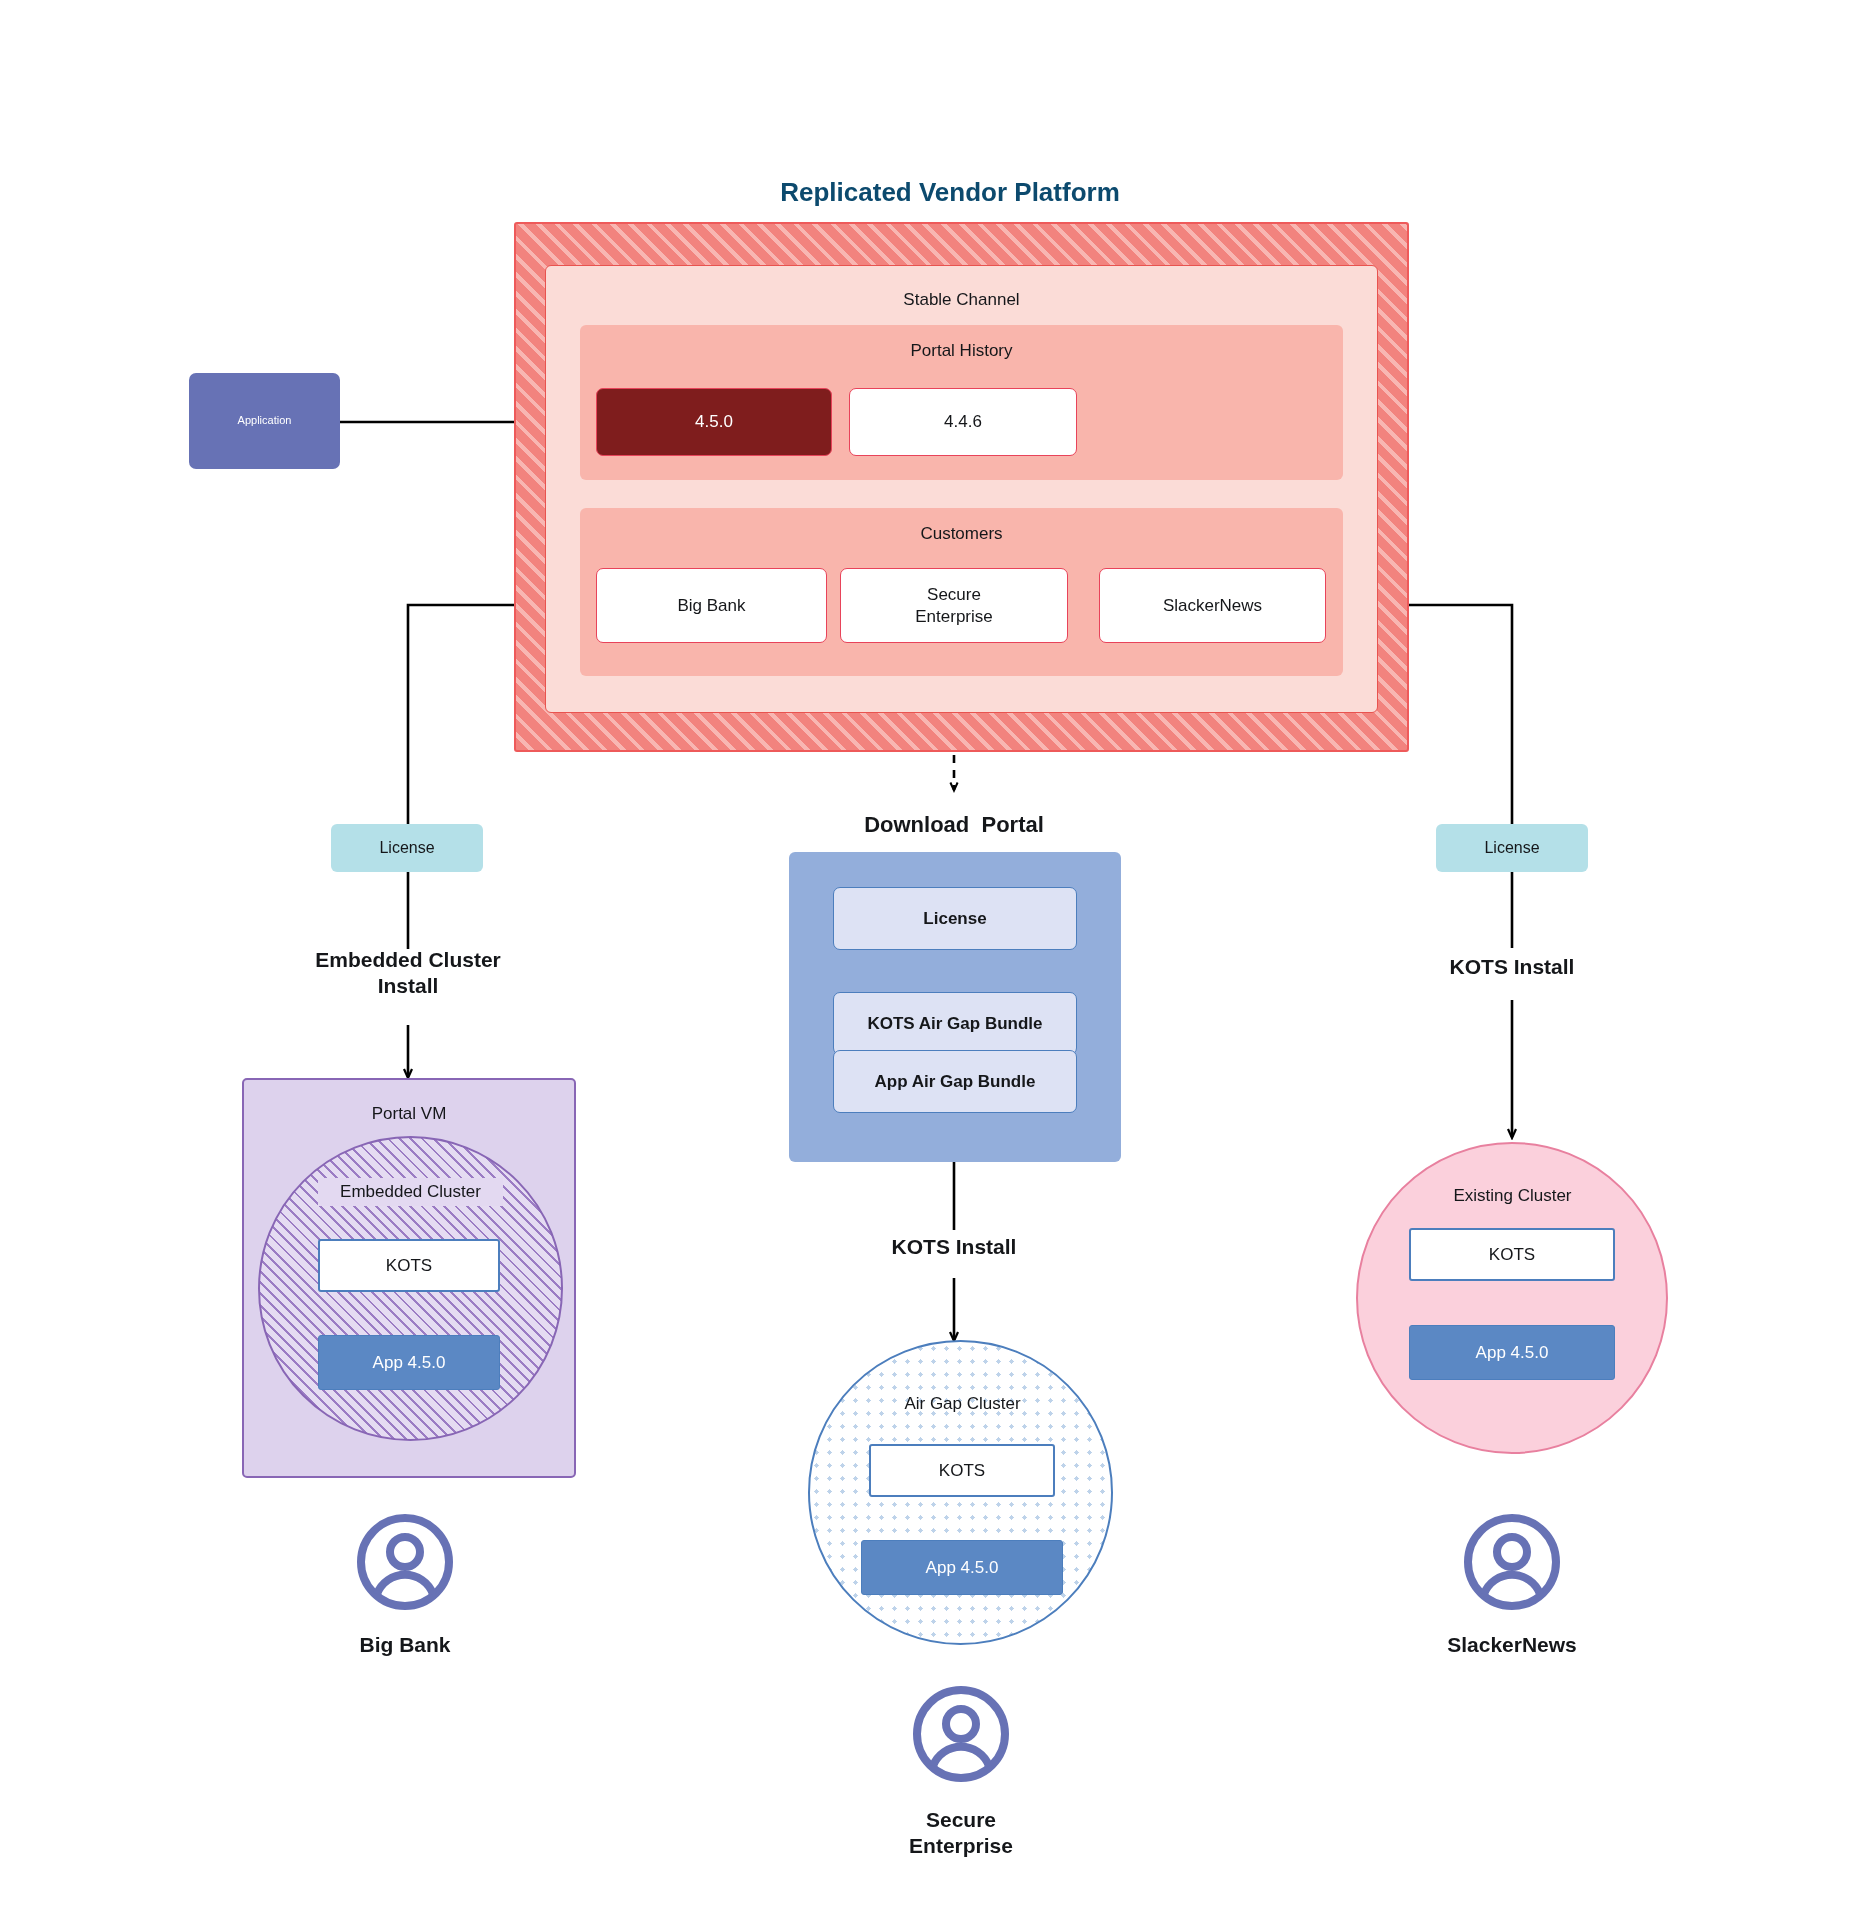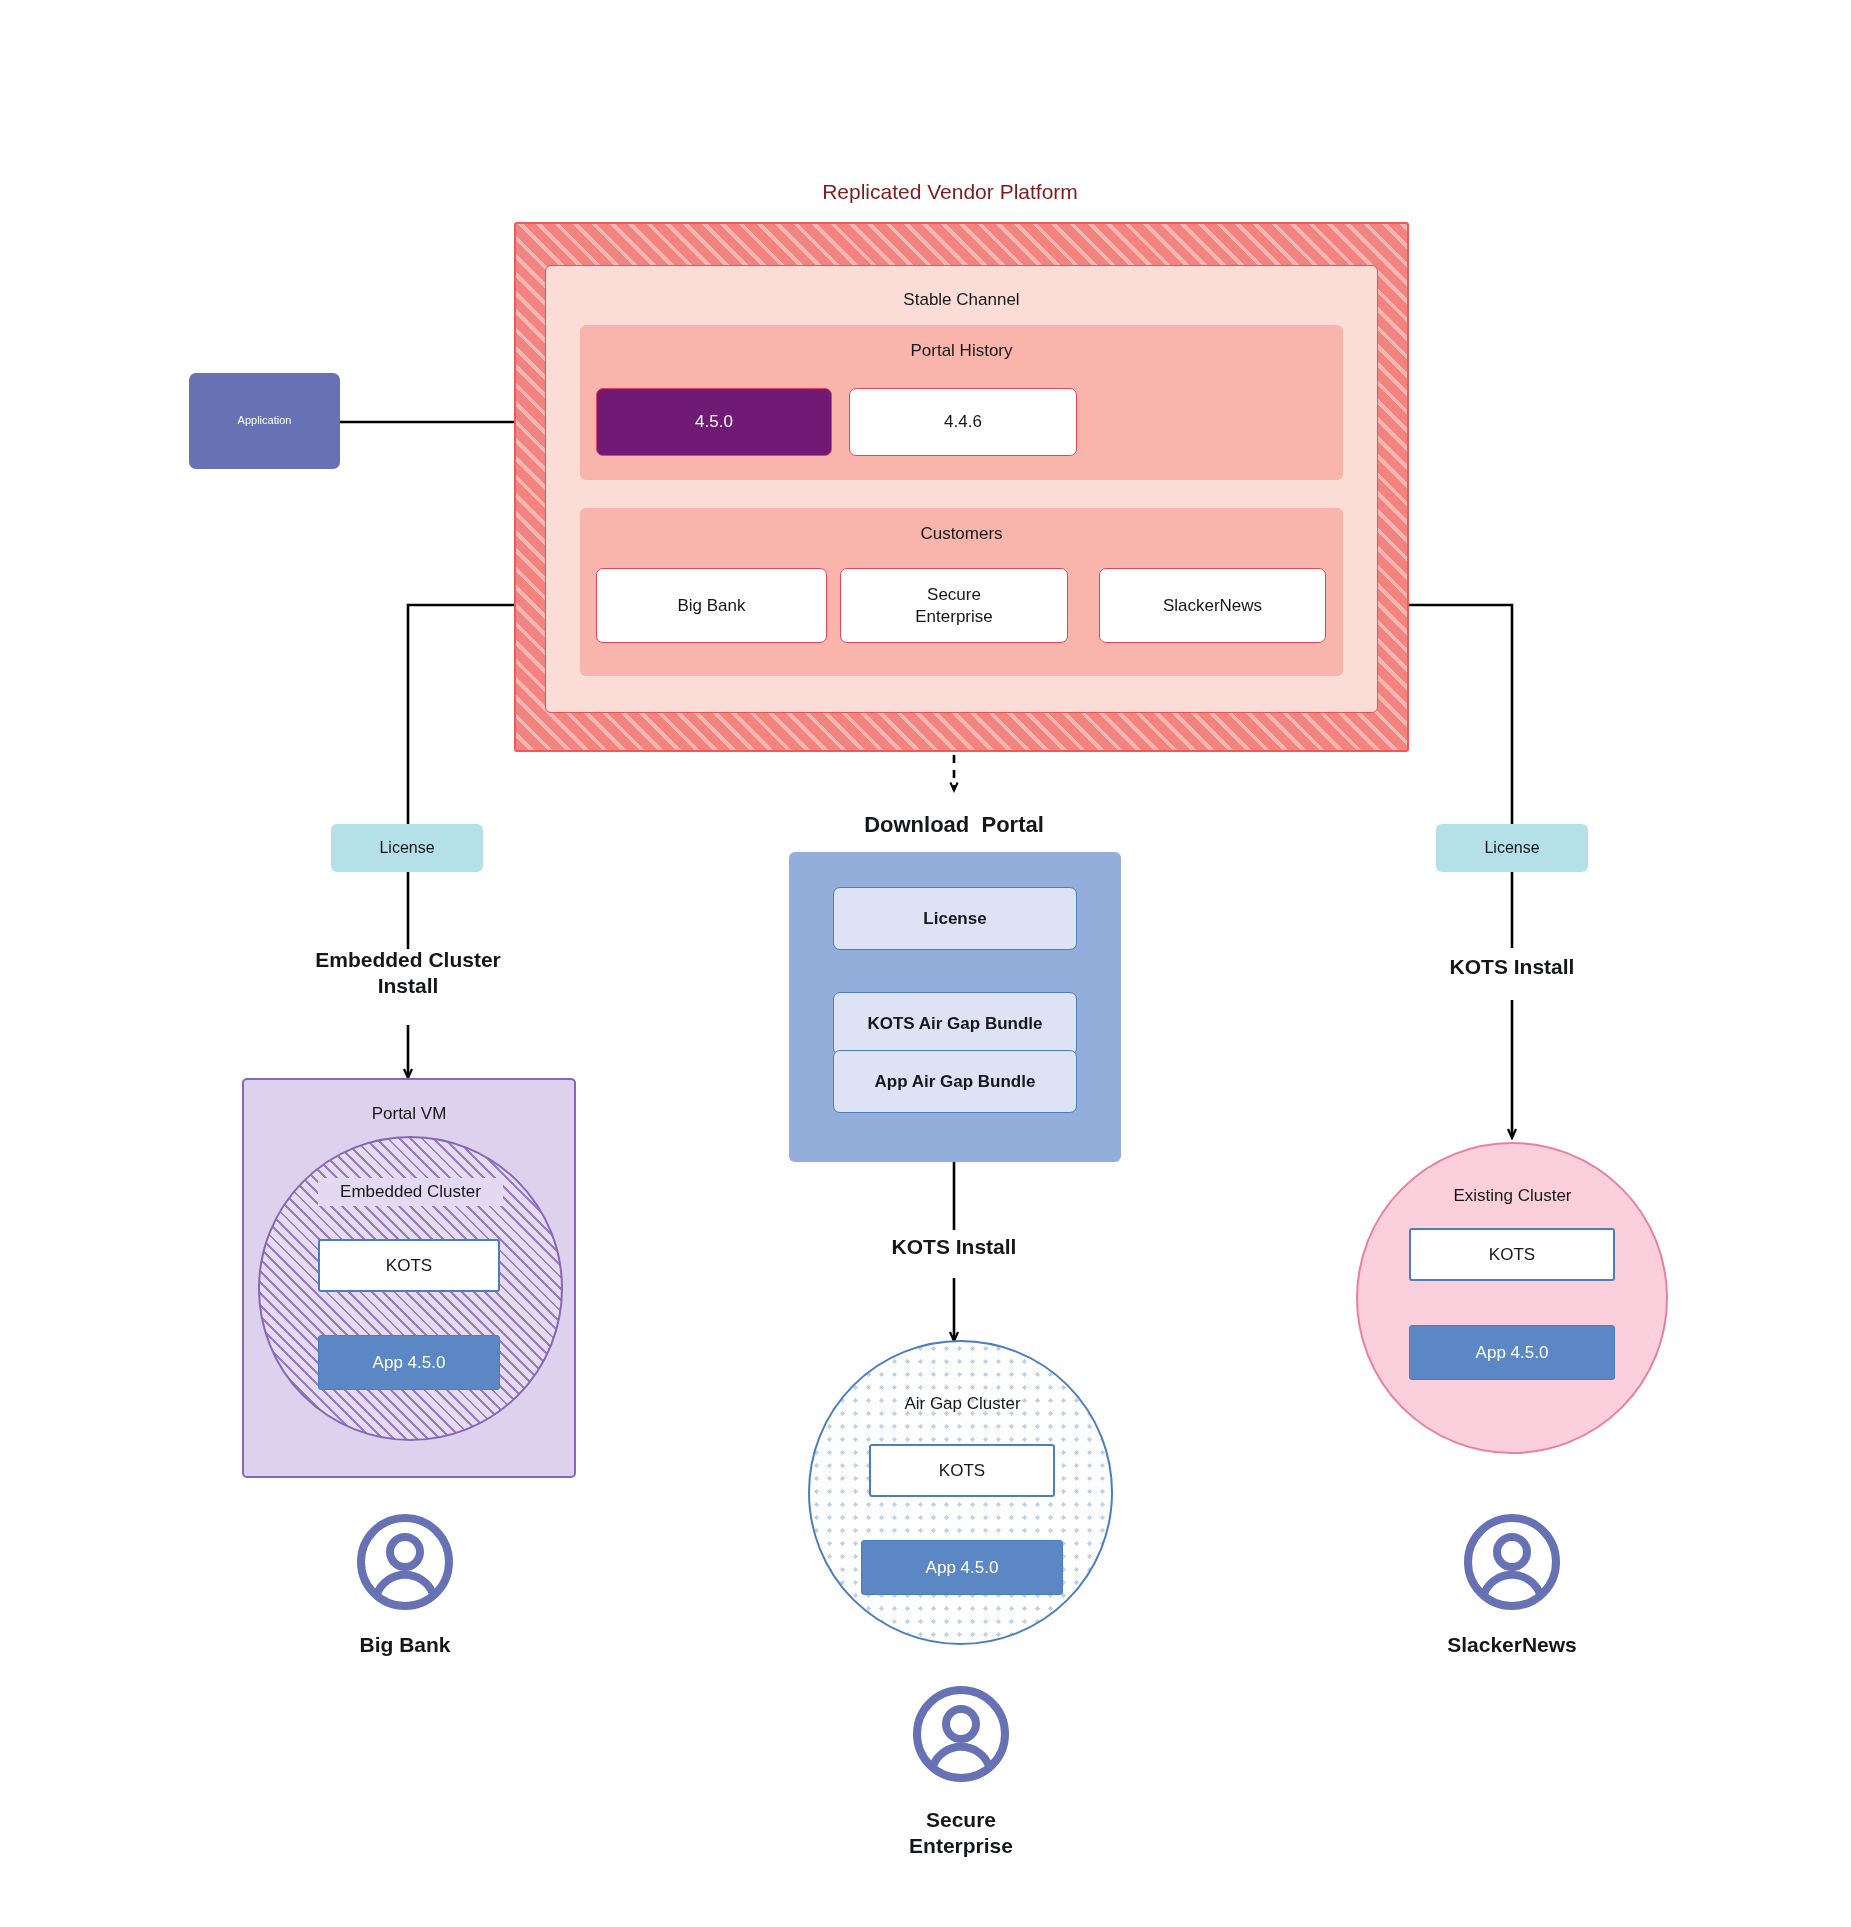--- a/index.html
+++ b/index.html
@@ -24,23 +24,23 @@
     display: flex;
     align-items: center;
     justify-content: center;
     text-align: center;
     line-height: 1.25;
     white-space: pre;
   }
 
   
   .title-main {
-    font-size: 21px;
-    font-weight: 400;
-    color: #7f1d1d;
+    font-size: 26px;
+    font-weight: 700;
+    color: #0c4a6e;
   }
   .title-sub {
     font-size: 22px;
     font-weight: 700;
     color: #15171a;
   }
   .section-label {
     font-size: 17px;
     font-weight: 400;
     color: #15171a;
@@ -69,21 +69,21 @@
   }
   .inner-panel {
     background: #f9b5ac;
     border-radius: 6px;
   }
   .ver-box {
     border-radius: 7px;
     font-size: 17px;
   }
   .ver-box.active {
-    background: #701a75;
+    background: #7f1d1d;
     border: 1.5px solid #e8435a;
     color: #ffffff;
   }
   .ver-box.inactive {
     background: #ffffff;
     border: 1.5px solid #e8435a;
     color: #15171a;
   }
   .cust-box {
     background: #ffffff;

